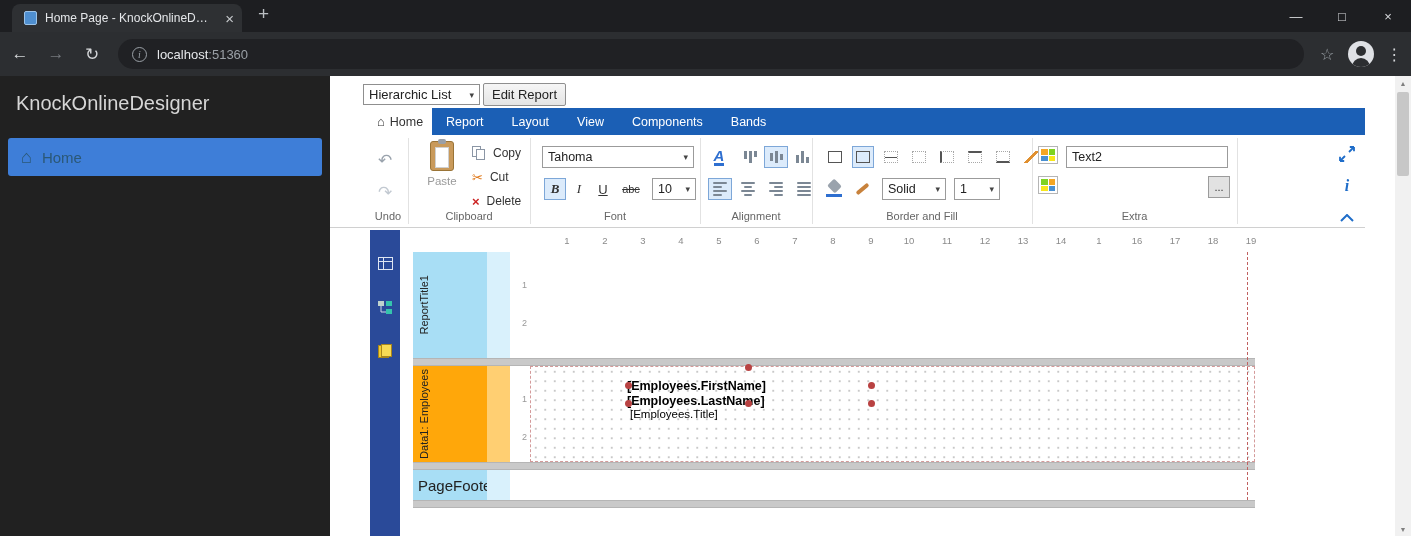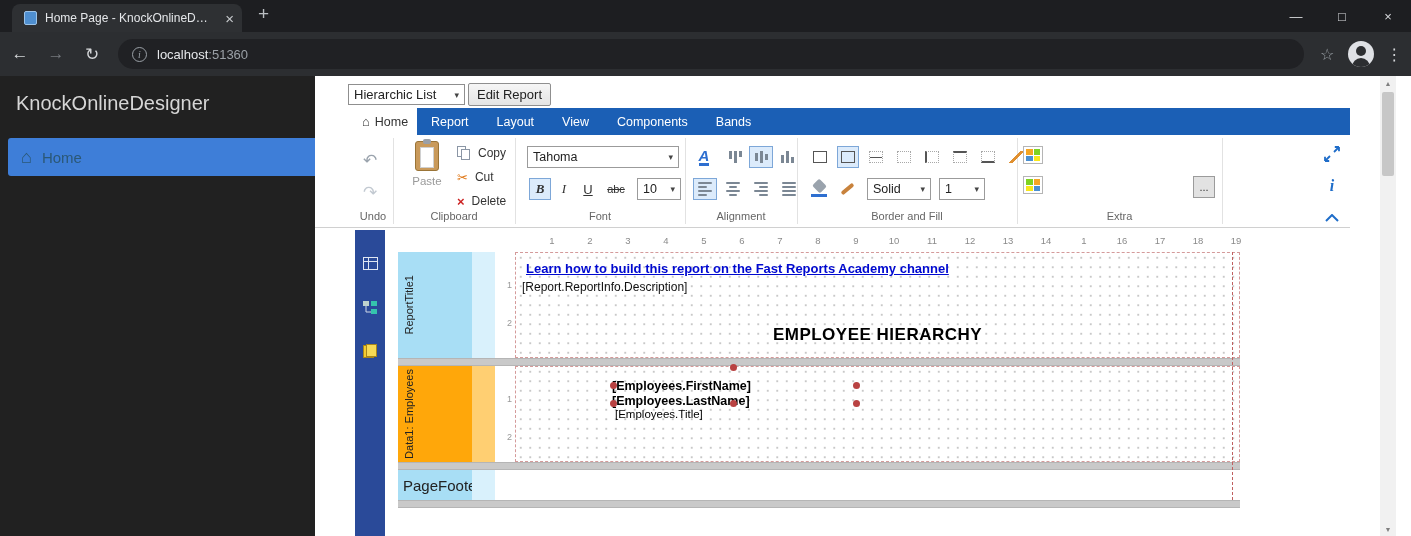--- a/index.html
+++ b/index.html
@@ -30,21 +30,21 @@
   .avatar-body{position:absolute;left:4px;top:17px;width:18px;height:12px;border-radius:9px 9px 0 0;background:#2c2e31}
   #kebab{margin-left:12px;color:#d4d6d9;font-size:16px;cursor:pointer}
 
   
   #sidebar{position:absolute;left:0;top:76px;width:330px;height:460px;background:#212121}
   #app-title{padding:16px 16px 0;font-size:20px;color:#d6d6d6}
   #home-item{position:absolute;left:8px;right:8px;top:62px;height:38px;background:#3e7ed8;border-radius:3px;display:flex;align-items:center;padding:0 13px;gap:10px;color:#2b5877;font-size:15px;cursor:pointer}
   .home-glyph{font-size:18px;line-height:1}
 
   
-  #main{position:absolute;left:315px;top:76px;width:1081px;height:460px;background:#fff}
+  #main{position:absolute;left:330px;top:76px;width:1081px;height:460px;background:#fff}
 
   #report-select{position:absolute;left:33px;top:8px;width:117px;height:21px;border:1px solid #8f8f8f;background:#fff;display:flex;align-items:center;font-size:13px;padding:0 5px;color:#222;cursor:pointer}
   .caret{margin-left:auto;font-size:9px;color:#444;padding-left:4px}
   #edit-report{position:absolute;left:153px;top:7px;width:83px;height:23px;border:1px solid #8f8f8f;border-radius:2px;background:linear-gradient(#f6f6f6,#e4e4e4);font-size:13px;color:#222;font-family:inherit;cursor:pointer}
 
   #menubar{position:absolute;left:38px;top:32px;width:997px;height:27px;display:flex}
   #menu-home{width:64px;background:#fff;color:#333;display:flex;align-items:center;justify-content:center;gap:5px;font-size:12.5px;cursor:pointer}
   .menu-home-glyph{font-size:13px;color:#333}
   #menu-blue{flex:1;background:#1b5fb5;display:flex;align-items:center;color:#fff}
   .mtab{padding:0 14px;font-size:12.5px;cursor:pointer}
@@ -350,20 +350,21 @@
           <b style="background:#7ed321"></b>
           <b style="background:#4a90d2"></b>
           <b style="background:#f8e71c"></b>
         </div>
       <div class="extra-icon" style="left:708px;top:41px">
           <b style="background:#7ed321"></b>
           <b style="background:#f5a623"></b>
           <b style="background:#f8e71c"></b>
           <b style="background:#4a90d2"></b>
         </div>
+      <input class="rb-input" style="left: 736px; top: 11px; width: 162px;" value="Text2">
       <button class="more-btn" style="left:878px;top:41px">...</button>
       <span class="grp-label" style="left:702px;width:205px">Extra</span>
 
       <div class="right-icon" style="left:1006px;top:8px">
         <svg width="18" height="18" viewBox="0 0 18 18">
             <path d="M11 7 L16 2 M16 2 H11.8 M16 2 V6.2 M7 11 L2 16 M2 16 H6.2 M2 16 V11.8" stroke="#1f6dc9" stroke-width="1.8" fill="none"></path>
           </svg>
       </div>
       <div class="right-icon" style="left:1006px;top:40px">
           <span id="info-i">i</span>
@@ -442,25 +443,20 @@
 
       <div class="band-block" style="top:240px;height:30px;background:#a8def5">
         <span class="htext">PageFooter1</span>
       </div>
       <div class="band-stripe" style="top:240px;height:30px;background:#d9f1fc"></div>
 
       <div class="sepbar" style="top:128px"></div>
       <div class="sepbar" style="top:232px"></div>
       <div class="sepbar" style="top:270px"></div>
 
-      <div class="page-row" style="top:22px;height:106px">
-        <a id="academy-link">Learn how to build this report on the Fast Reports Academy channel</a>
-        <span id="description-obj">[Report.ReportInfo.Description]</span>
-        <div id="report-title-obj">EMPLOYEE HIERARCHY</div>
-      </div>
 
       <div class="page-row" style="top:136px;height:96px">
         <span id="firstname-obj">[Employees.FirstName]</span>
         <span id="lastname-obj">[Employees.LastName]</span>
         <span id="emptitle-obj">[Employees.Title]</span>
         <i class="handle" style="left:214px;top:-3px"></i>
         <i class="handle" style="left:94px;top:15px"></i>
         <i class="handle" style="left:337px;top:15px"></i>
         <i class="handle" style="left:94px;top:33px"></i>
         <i class="handle" style="left:214px;top:33px"></i>

